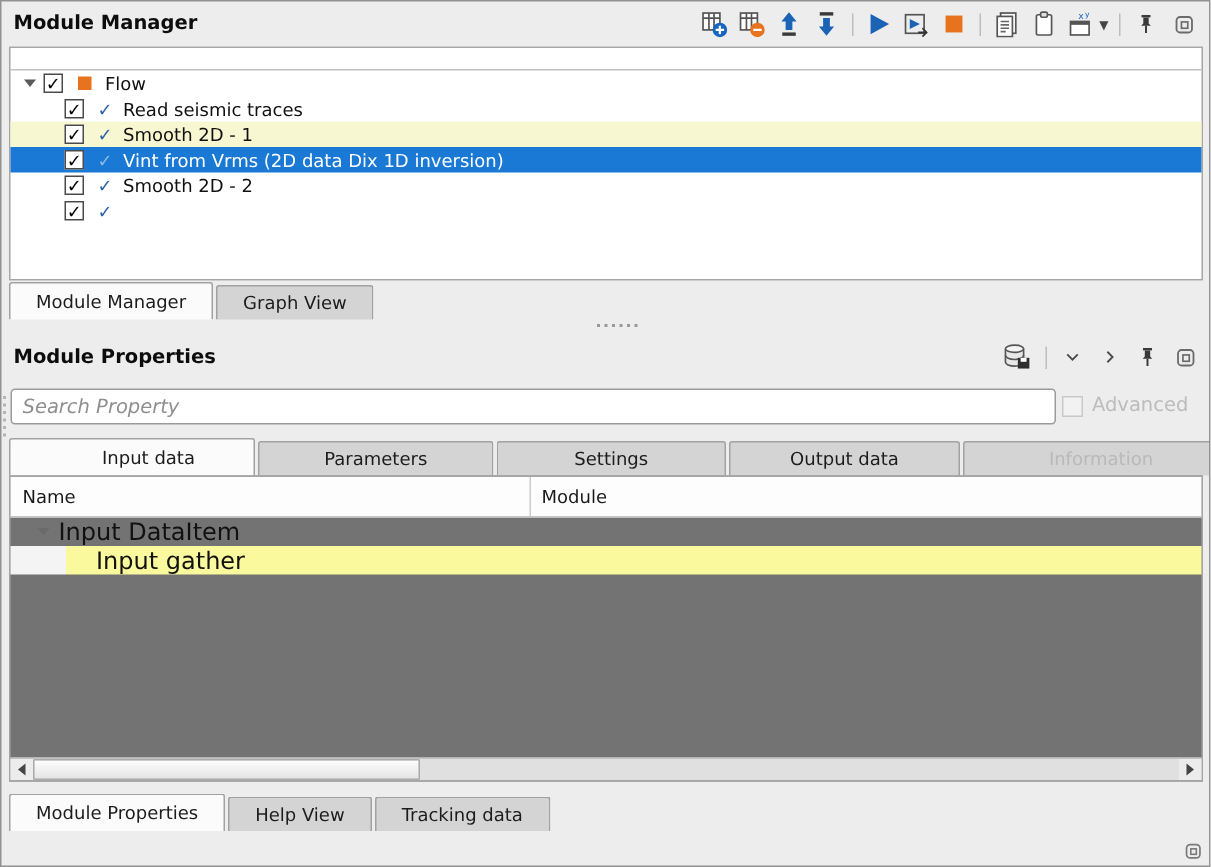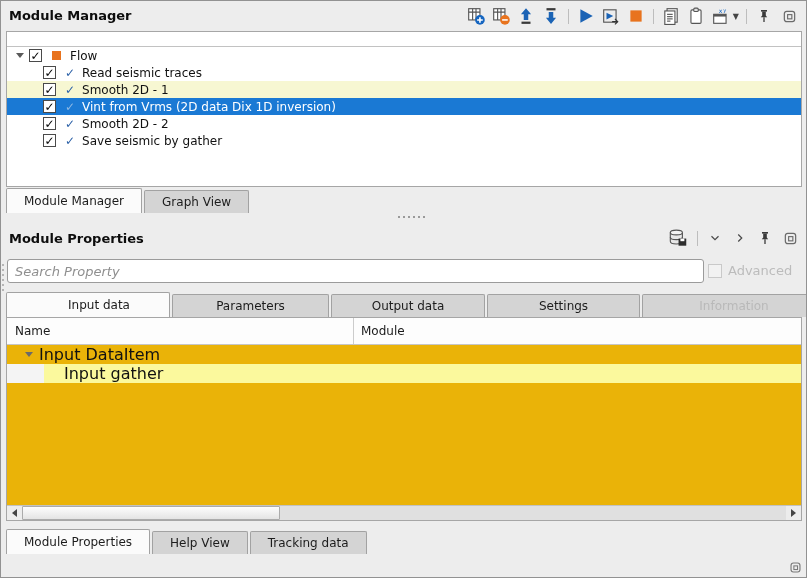--- a/index.html
+++ b/index.html
@@ -51,21 +51,21 @@
         color:#ec4899; background:#fff; outline:none; }
   .search-wrap input::placeholder { font-style:italic; color:#8f8f8f; }
   .adv { position:absolute; left:707px; top:262px; display:flex; align-items:center; gap:6px; }
   .adv .acb { width:14px; height:14px; border:1px solid #c9c9c9; background:#f2f2f2; }
   .adv .albl { font-size:13px; color:#bcbcbc; }
   .vdots { position:absolute; left:1px; top:263px; display:flex; flex-direction:column; gap:3px; }
   .vdots i { width:2px; height:2px; background:#b5b5b5; }
 
   
   .ptable { position:absolute; left:5px; top:316px; width:796px; height:204px;
-            background:#eab308; border:1px solid #a6a6a6; }
+            background:#737373; border:1px solid #a6a6a6; }
   .phead { height:27px; display:flex; border-bottom:1px solid #c6c6c6; font-size:12px; color:#1a1a1a; background:#fdfdfd; }
   .phead .cname { width:347px; display:flex; align-items:center; padding-left:8px; border-right:1px solid #cccccc; }
   .phead .cvalue { flex:1; display:flex; align-items:center; padding-left:7px; }
   .prow { height:19px; display:flex; align-items:center; font-size:16px; color:#111; }
   .prow .pexp { width:0; height:0; border-left:4px solid transparent; border-right:4px solid transparent;
                 border-top:5px solid #6a6a6a; margin:0 6px 0 18px; }
   .prow.hl { padding:0; }
   .prow.hl .gutter { width:37px; height:100%; background:#f4f4f4; flex:0 0 37px; }
   .prow.hl .ycell { flex:1; height:100%; background:#fbf99d; display:flex; align-items:center; padding-left:20px; }
 
@@ -204,21 +204,20 @@
 
     <div class="trow child">
       <span class="cb">✓</span>
       <span class="modcheck">✓</span>
       <span>Smooth 2D - 2</span>
     </div>
 
     <div class="trow child">
       <span class="cb">✓</span>
       <span class="modcheck">✓</span>
-      <span>Save seismic by gather</span>
     </div>
   </div>
 
   <div class="tabbar" style="left:5px; top:187px;">
     <div class="tab active">
       <span>Module Manager</span>
     </div>
     <div class="tab">
       <span>Graph View</span>
     </div>
@@ -287,25 +286,25 @@
     <span class="albl">Advanced</span>
   </div>
 
   <div class="tabbar" style="left:5px; top:291px;">
     <div class="tab active" style="width:164px; justify-content:center;padding-left:39px;">
       <span>Input data</span>
     </div>
     <div class="tab" style="width:157px; justify-content:center;">
       <span>Parameters</span>
     </div>
+    <div class="tab" style="width:153px; justify-content:center;">
+      <span>Settings</span>
+    </div>
     <div class="tab" style="width:154px; justify-content:center;">
       <span>Output data</span>
-    </div>
-    <div class="tab" style="width:153px; justify-content:center;">
-      <span>Settings</span>
     </div>
     <div class="tab disabled" style="width:184px; justify-content:center; margin-right:0;">
       <span>Information</span>
     </div>
   </div>
 
   <div class="ptable">
     <div class="phead">
       <div class="cname">Name</div>
       <div class="cvalue">Module</div>

